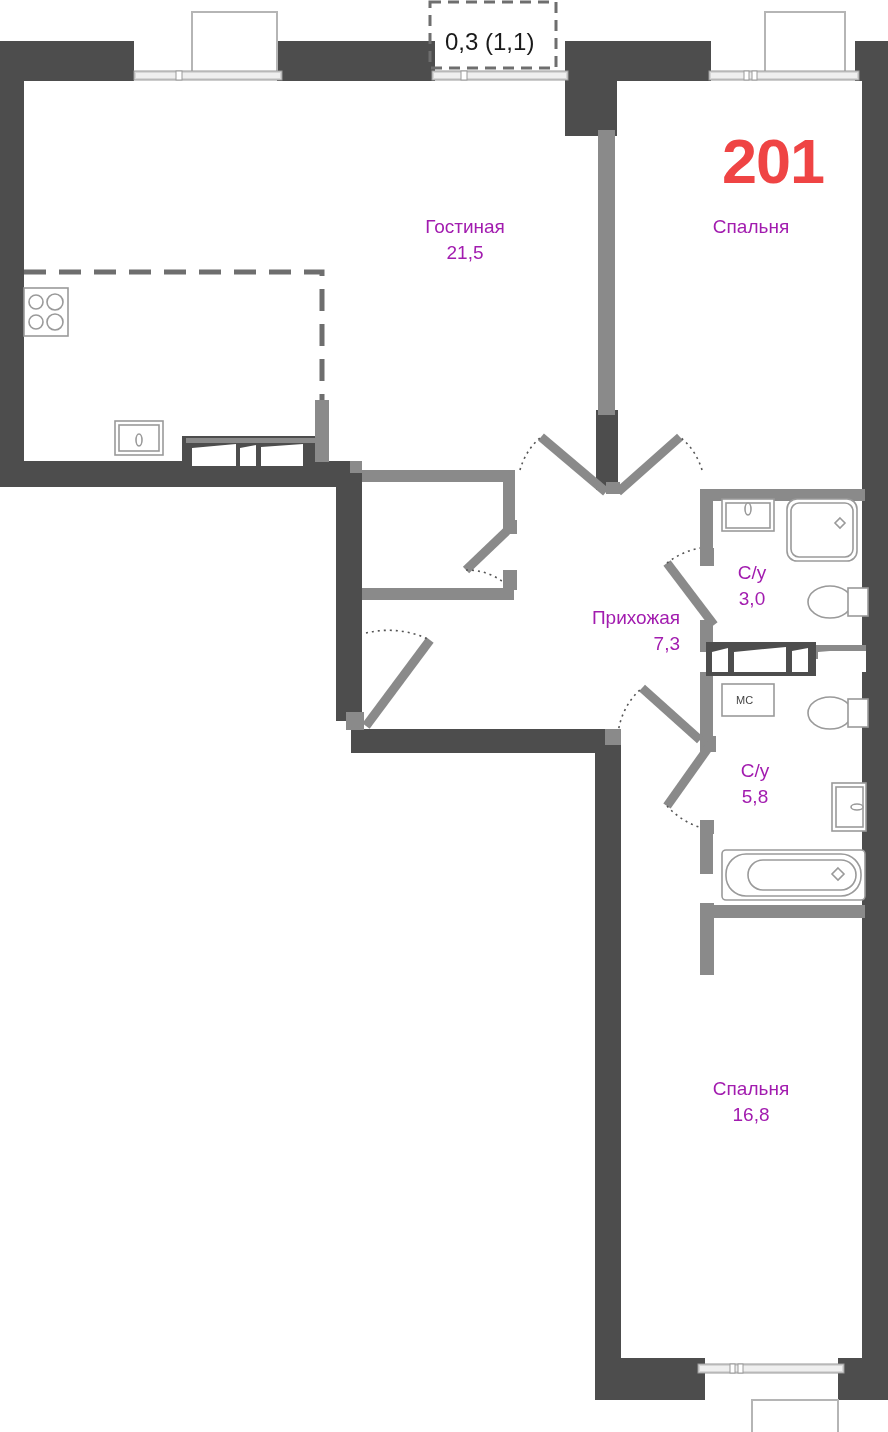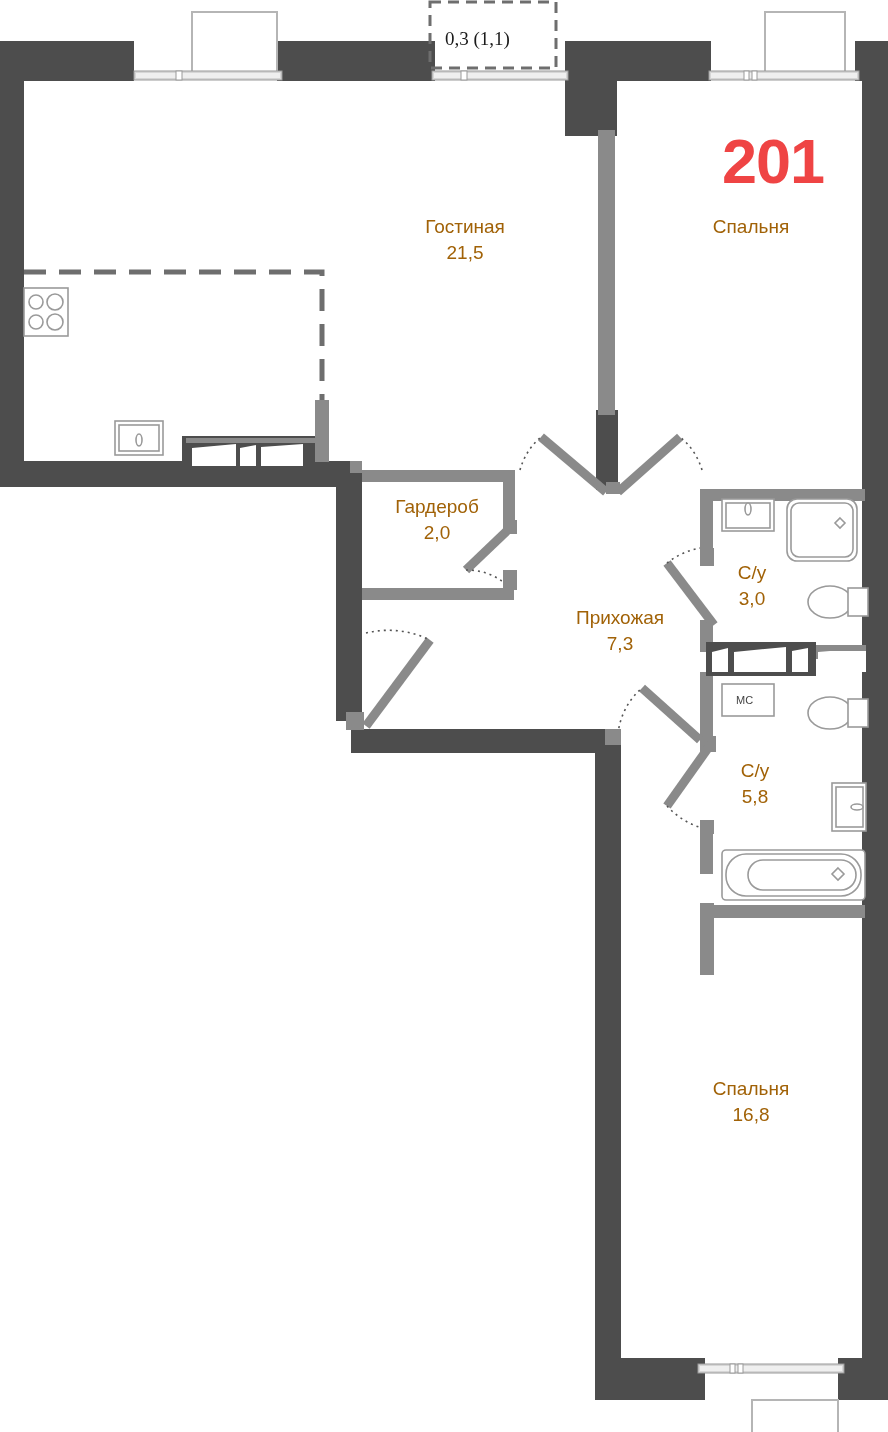--- a/index.html
+++ b/index.html
@@ -9,43 +9,43 @@
     position:relative;
     width:888px;
     height:1432px;
     background:#ffffff;
     overflow:hidden;
   }
   #plan svg{position:absolute;left:0;top:0;}
   .lbl{
     position:absolute;
     text-align:center;
-    color:#a16207;
+    color:#a21caf;
     font-family:"Liberation Sans","DejaVu Sans",sans-serif;
     font-size:19px;
     line-height:26px;
     white-space:nowrap;
     user-select:none;
   }
   .lbl .nm{display:block;}
   .lbl .ar{display:block;}
   .unitno{
     position:absolute;
     font-family:"Liberation Sans","DejaVu Sans",sans-serif;
     font-size:63px;
     font-weight:bold;
     color:#ef4444;
     letter-spacing:-1px;
     white-space:nowrap;
     user-select:none;
   }
   .balcony-lbl{
     position:absolute;
-    font-family:Liberation Serif, serif;
-    font-size:19px;
+    font-family:Liberation Sans, sans-serif;
+    font-size:24px;
     color:#1a1a1a;
     white-space:nowrap;
     user-select:none;
   }
   .mclbl{
     position:absolute;
     font-family:"Liberation Sans","DejaVu Sans",sans-serif;
     font-size:11px;
     color:#444;
     white-space:nowrap;
@@ -313,26 +313,22 @@
   <div class="lbl" style="left:365px; top:214px; width:200px;">
     <span class="nm">Гостиная</span>
     <span class="ar">21,5</span>
   </div>
 
 
   <div class="lbl" style="left:651px; top:214px; width:200px;">
     <span class="nm">Спальня</span>
   </div>
 
-  <div class="lbl" style="left:357px; top:494px; width:160px;">
-    <span class="nm">Гардероб</span>
-    <span class="ar">2,0</span>
-  </div>
-
-  <div class="lbl" style="left:520px; top:605px; width:200px;">
+
+  <div class="lbl" style="left:480px; top:605px; width:200px;text-align:right;">
     <span class="nm">Прихожая</span>
     <span class="ar">7,3</span>
   </div>
 
   <div class="lbl" style="left:702px; top:560px; width:100px;">
     <span class="nm">С/у</span>
     <span class="ar">3,0</span>
   </div>
 
   <div class="lbl" style="left:705px; top:758px; width:100px;">

